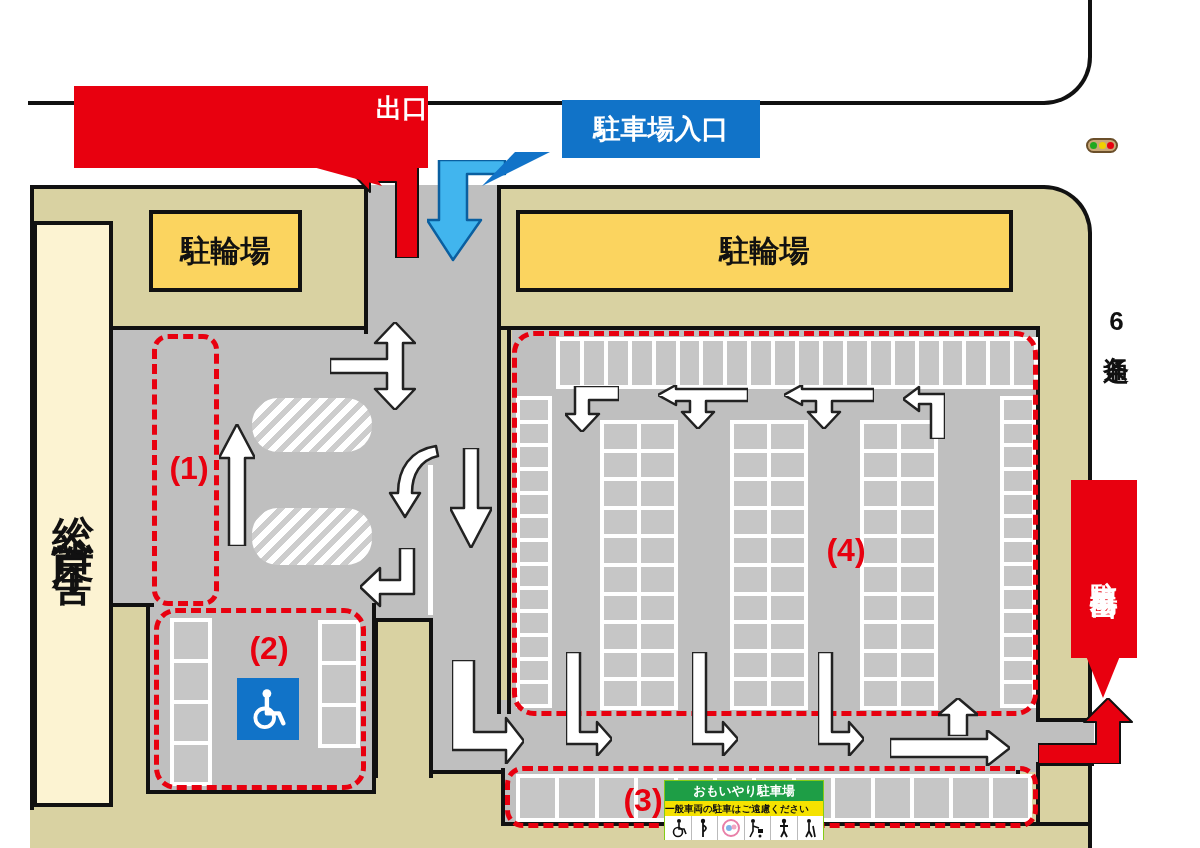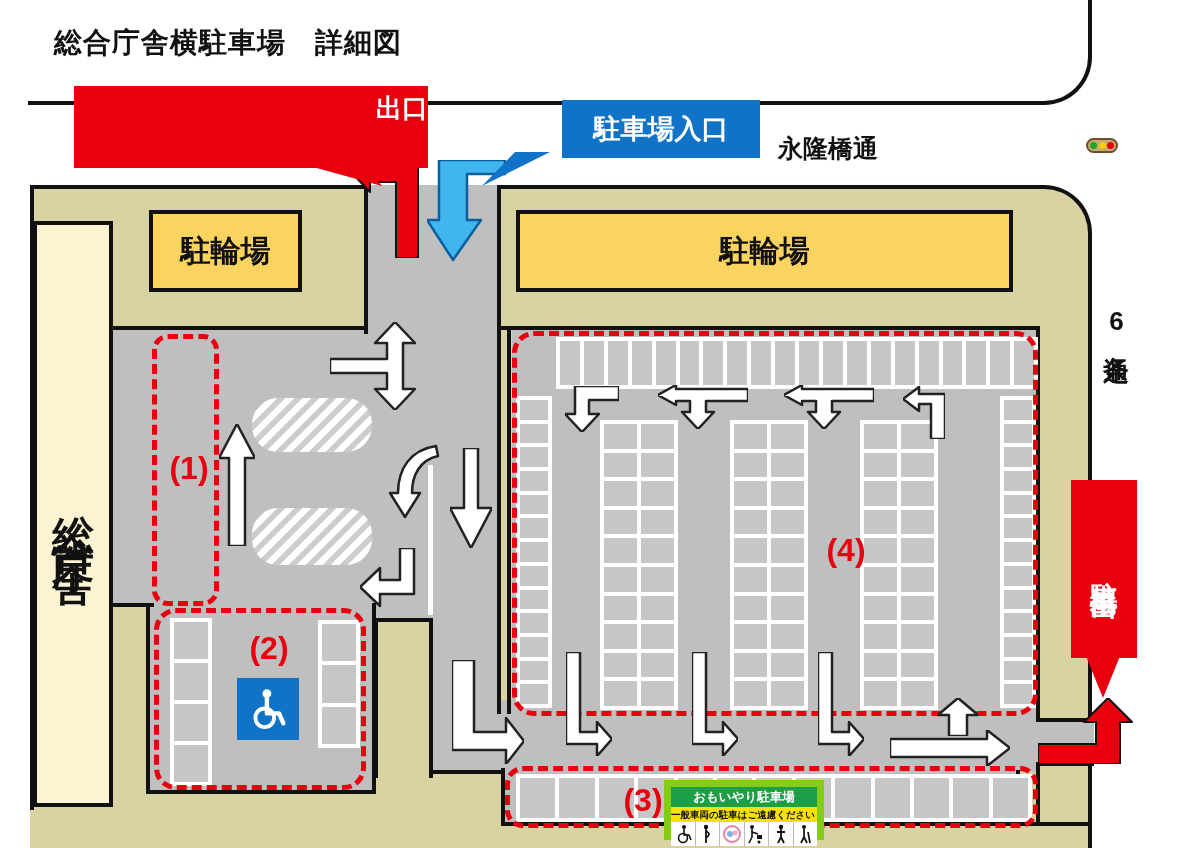--- a/index.html
+++ b/index.html
@@ -43,37 +43,35 @@
     border-right:17px solid transparent;border-top:42px solid #e8000f;z-index:9;}
   .street-top{left:778px;top:132px;width:130px;font-size:25px;font-weight:bold;color:#111;z-index:2;}
   .street-right{left:1098px;top:306px;width:38px;height:110px;z-index:2;display:flex;justify-content:center;}
   .street-right span{writing-mode:vertical-rl;text-orientation:upright;font-size:26px;font-weight:bold;color:#111;}
   .title{left:54px;top:24px;font-size:28px;font-weight:bold;color:#111;z-index:2;letter-spacing:1px;}
   .tlight{left:1086px;top:138px;width:32px;height:15px;background:#c9a877;border:2px solid #6b4f2a;
     border-radius:8px;display:flex;align-items:center;justify-content:space-between;padding:0 2px;z-index:2;}
   .tlight i{width:7px;height:7px;border-radius:50%;display:block;}
   .wc-badge{left:237px;top:678px;width:62px;height:62px;background:#1173c8;z-index:7;
     display:flex;align-items:center;justify-content:center;}
-  .sign{left:664px;top:780px;width:160px;height:60px;z-index:9;border:7px solid #84cc16;background:#fff;}
+  .sign{left:664px;top:780px;width:160px;height:60px;z-index:9;border:1px solid #84cc16;background:#fff;}
   .sign .g{background:#1e9e46;color:#fff;font-size:12.5px;font-weight:bold;text-align:center;height:20px;line-height:20px;}
   .sign .y{background:#f5e200;color:#111;font-size:9.5px;font-weight:bold;height:15px;line-height:15px;}
   .sign .row{display:flex;height:24px;}
   .sign .ic{flex:1;border-right:1px solid #bbb;display:flex;align-items:center;justify-content:center;background:#fff;}
   .sign .ic:last-child{border-right:none;}
 </style>
 </head>
 <body>
 
 <div id="stage">
 
-  <div class="abs title">総合庁舎横駐車場　詳細図</div>
 
   <div class="abs road-corner"></div>
 
-  <div class="abs street-top">永隆橋通</div>
   <div class="abs street-right">
       <span>6条通</span>
     </div>
 
   <div class="abs tlight">
     <i style="background:#1fa81f"></i>
       <i style="background:#f0d000"></i>
       <i style="background:#e8000f"></i>
   </div>
 

